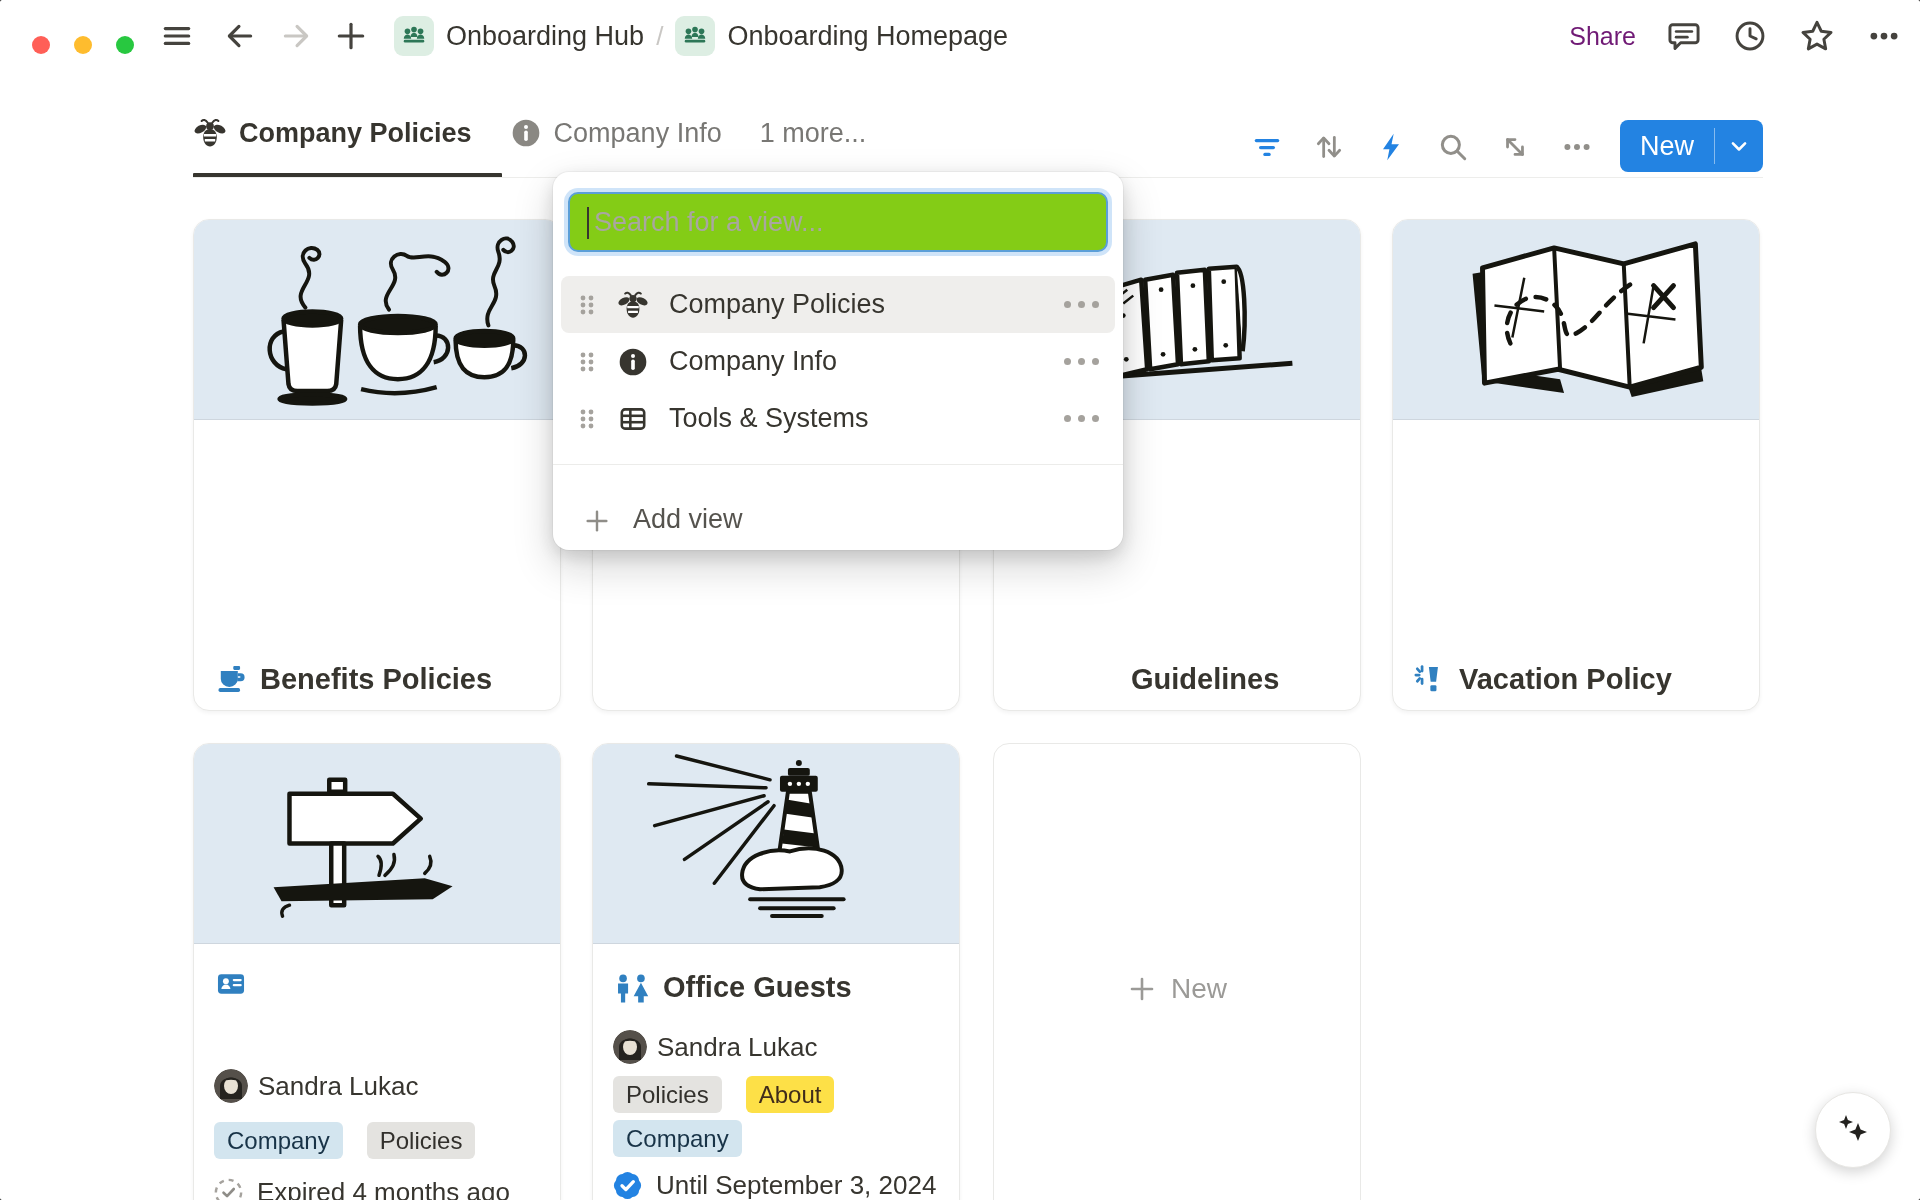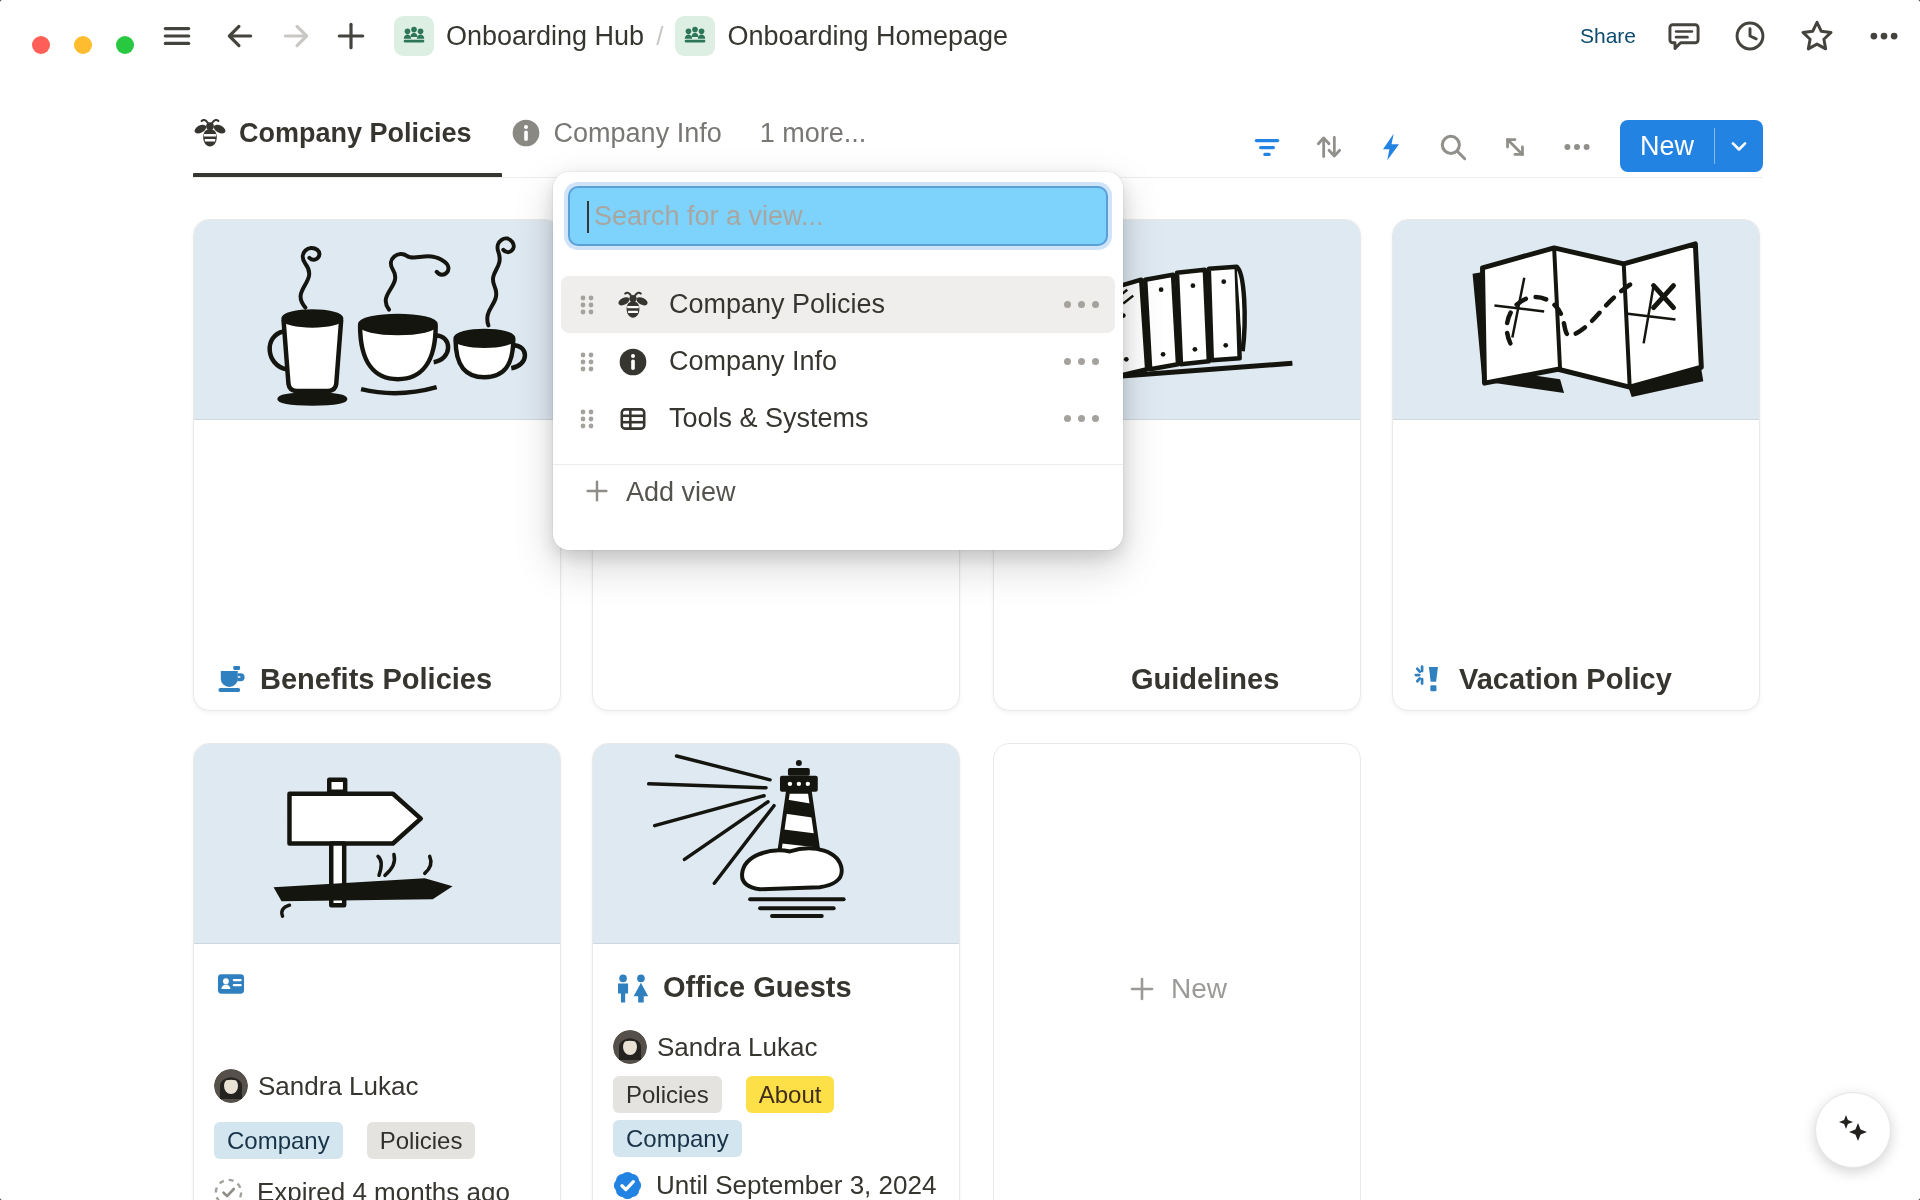--- a/index.html
+++ b/index.html
@@ -11,53 +11,53 @@
   
   .traffic { position:absolute; top:36px; width:18px; height:18px; border-radius:50%; }
   .tl-red { left:32px; background:#ff5f57; }
   .tl-yellow { left:74px; background:#febc2e; }
   .tl-green { left:116px; background:#28c840; }
   .topbar-left { position:absolute; left:160px; top:0; height:72px; display:flex; align-items:center; gap:20px; }
   .topbar-right { position:absolute; right:18px; top:0; height:72px; display:flex; align-items:center; gap:30px; }
   .crumb { display:flex; align-items:center; gap:12px; font-size:27px; color:#37352f; font-weight:500; cursor:default; }
   .crumb-sep { color:#c9c7c4; font-size:26px; }
   .ws-icon { width:40px; height:40px; border-radius:9px; background:#ddeee3; display:flex; align-items:center; justify-content:center; }
-  .share-label { font-size:21px; color:#0c4a6e; }
+  .share-label { font-size:25px; color:#701a75; }
   .tb-icon { display:flex; align-items:center; justify-content:center; }
 
   
   .tabs { position:absolute; left:193px; top:116px; display:flex; align-items:center; gap:38px; }
   .tab { display:flex; align-items:center; gap:12px; font-size:27px; }
   .tab-active { color:#37352f; font-weight:600; }
   .tab-muted { color:#787774; font-weight:400; }
   .tab-underline { position:absolute; left:193px; top:173px; width:309px; height:5px; background:#37352f; border-radius:1px; }
   .tab-divider { position:absolute; left:193px; top:177px; width:1570px; height:1px; background:#ededeb; }
   .viewbar-icons { position:absolute; top:128px; display:flex; align-items:center; }
   .vb-btn { width:44px; height:38px; display:flex; align-items:center; justify-content:center; }
   .new-btn { position:absolute; left:1620px; top:120px; width:143px; height:52px; background:#2383e2; border-radius:8px; display:flex; align-items:stretch; color:#fff; cursor:pointer; }
   .new-btn-main { flex:1; display:flex; align-items:center; justify-content:center; font-size:27px; font-weight:500; }
   .new-btn-sep { width:1px; background:rgba(255,255,255,.45); margin:8px 0; }
   .new-btn-arrow { width:48px; display:flex; align-items:center; justify-content:center; }
 
   
   .dropdown { position:absolute; left:553px; top:172px; width:570px; height:378px; background:#fff; border-radius:16px;
     box-shadow:0 0 0 1px rgba(15,15,15,.04), 0 6px 16px rgba(15,15,15,.12), 0 16px 40px rgba(15,15,15,.18); z-index:50; }
-  .dd-search { position:absolute; left:15px; top:14px; width:540px; height:60px; border-radius:10px; background:#7dd3fc;
+  .dd-search { position:absolute; left:15px; top:20px; width:540px; height:60px; border-radius:10px; background:#84cc16;
     border:2px solid #5b9fd8; box-shadow:0 0 0 4px rgba(35,131,226,.22); }
   .dd-search input { position:absolute; inset:0; width:100%; height:100%; border:none; outline:none; background:transparent;
     font-size:27px; color:#37352f; padding:0 20px 0 24px; font-family:inherit; }
   .dd-search input::placeholder { color:#a9a6a1; }
   .dd-caret { position:absolute; left:17px; top:13px; width:2px; height:32px; background:#37352f; }
   .dd-row { position:absolute; left:8px; width:554px; height:57px; border-radius:8px; display:flex; align-items:center; padding:0 16px; gap:20px; cursor:pointer; }
   .dd-row.selected { background:#efeeec; }
   .dd-label { font-size:27px; color:#37352f; flex:1; }
   .dd-dots { display:flex; gap:7px; }
   .dd-dots i { width:7px; height:7px; border-radius:50%; background:#a5a29d; }
   .dd-divider { position:absolute; left:0; top:292px; width:570px; height:1px; background:#ececea; }
-  .dd-add { position:absolute; left:8px; top:305px; width:554px; height:58px; display:flex; align-items:flex-start; gap:15px; padding:0 22px; cursor:pointer; }
+  .dd-add { position:absolute; left:8px; top:305px; width:554px; height:58px; display:flex; align-items:flex-end; gap:22px; padding:0 22px; cursor:pointer; }
   .dd-add span { font-size:27px; color:#55534e; }
 
   
   .card { position:absolute; width:368px; background:#fff; border:1px solid #e9e9e7; border-radius:16px;
     box-shadow:0 2px 4px rgba(15,15,15,.05); overflow:hidden; cursor:pointer; }
   .row1 { top:219px; height:492px; }
   .row2 { top:743px; height:492px; }
   .cx1 { left:193px; } .cx2 { left:592px; } .cx3 { left:993px; } .cx4 { left:1392px; }
   .cover { position:absolute; left:0; top:0; width:100%; height:200px; background:#dfe9f2; border-bottom:1px solid rgba(55,53,47,.1); }
   .cover svg { width:100%; height:100%; }

